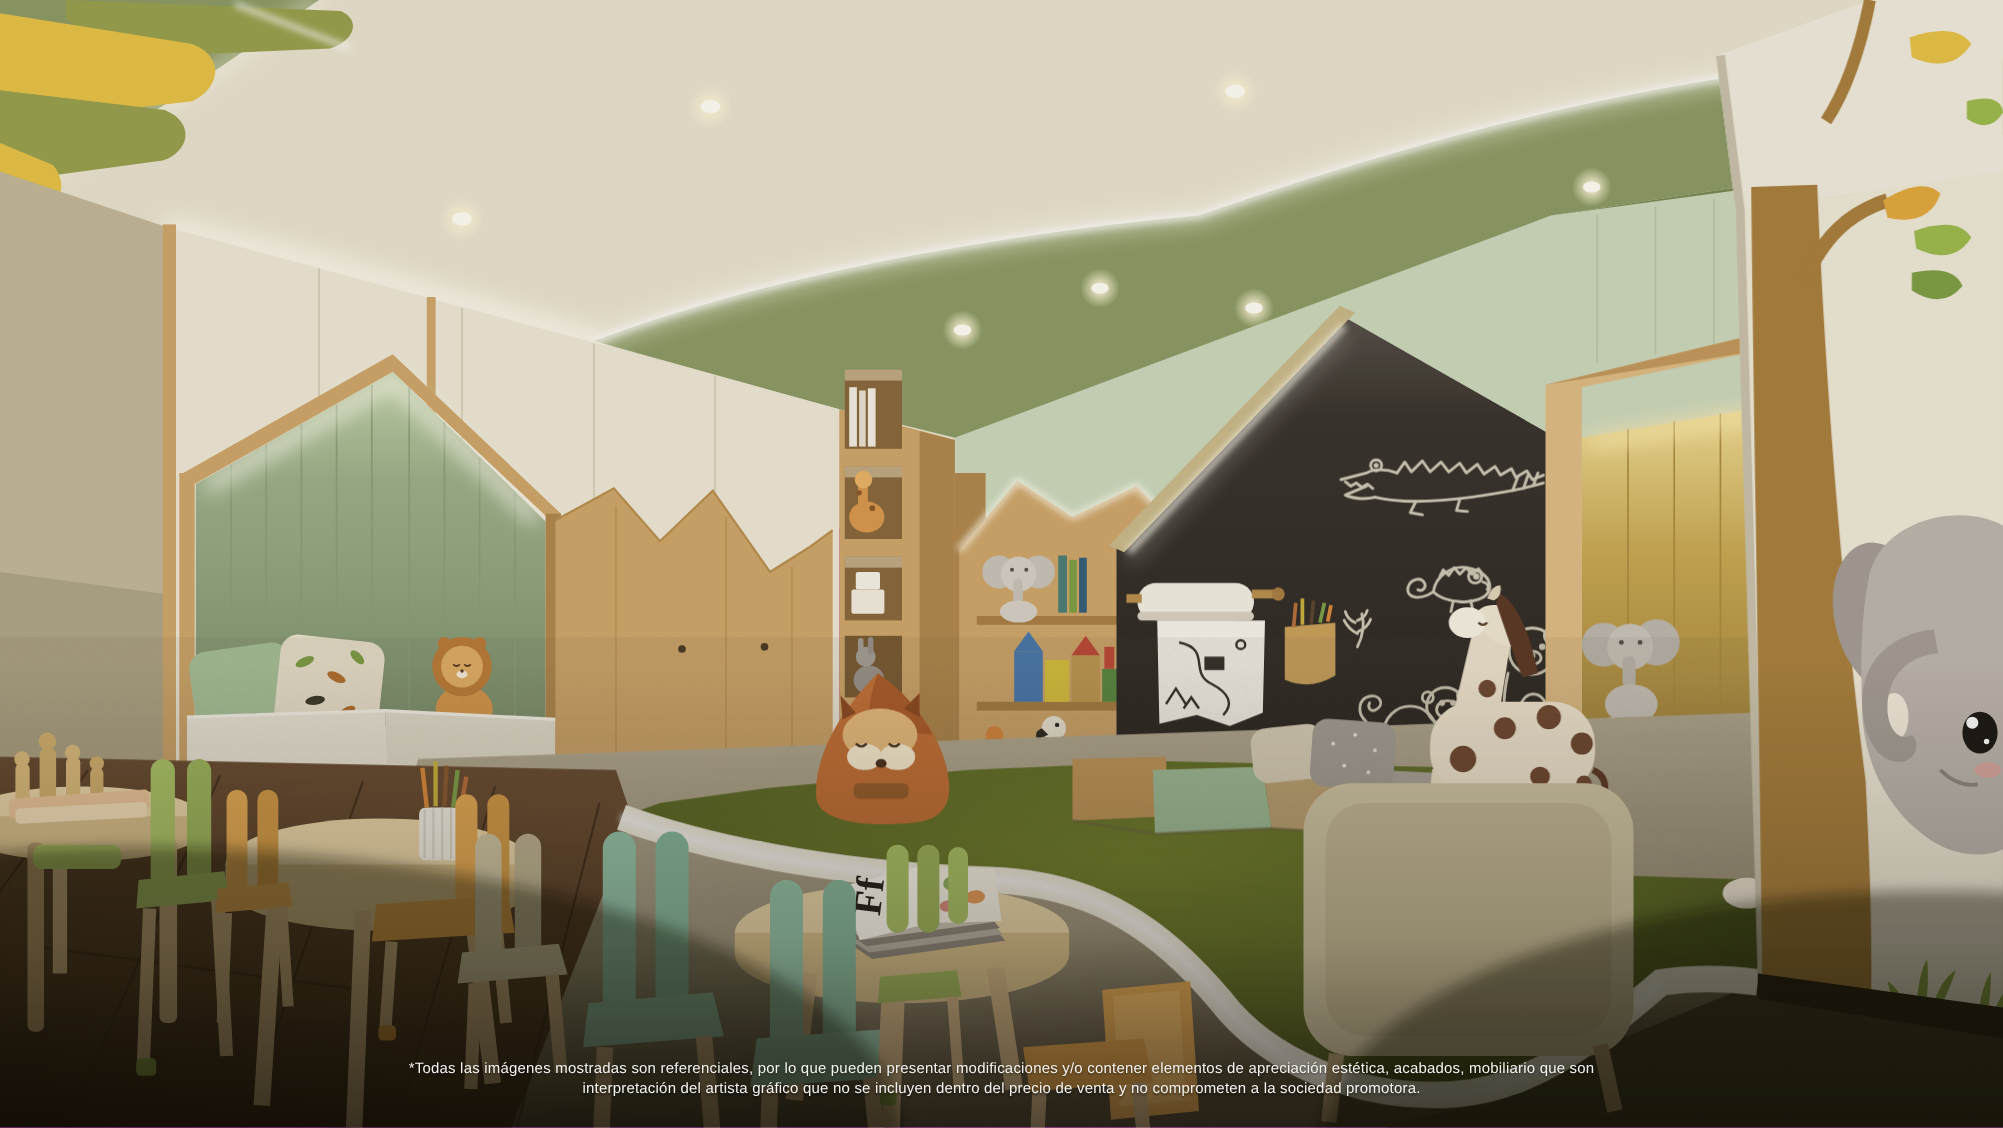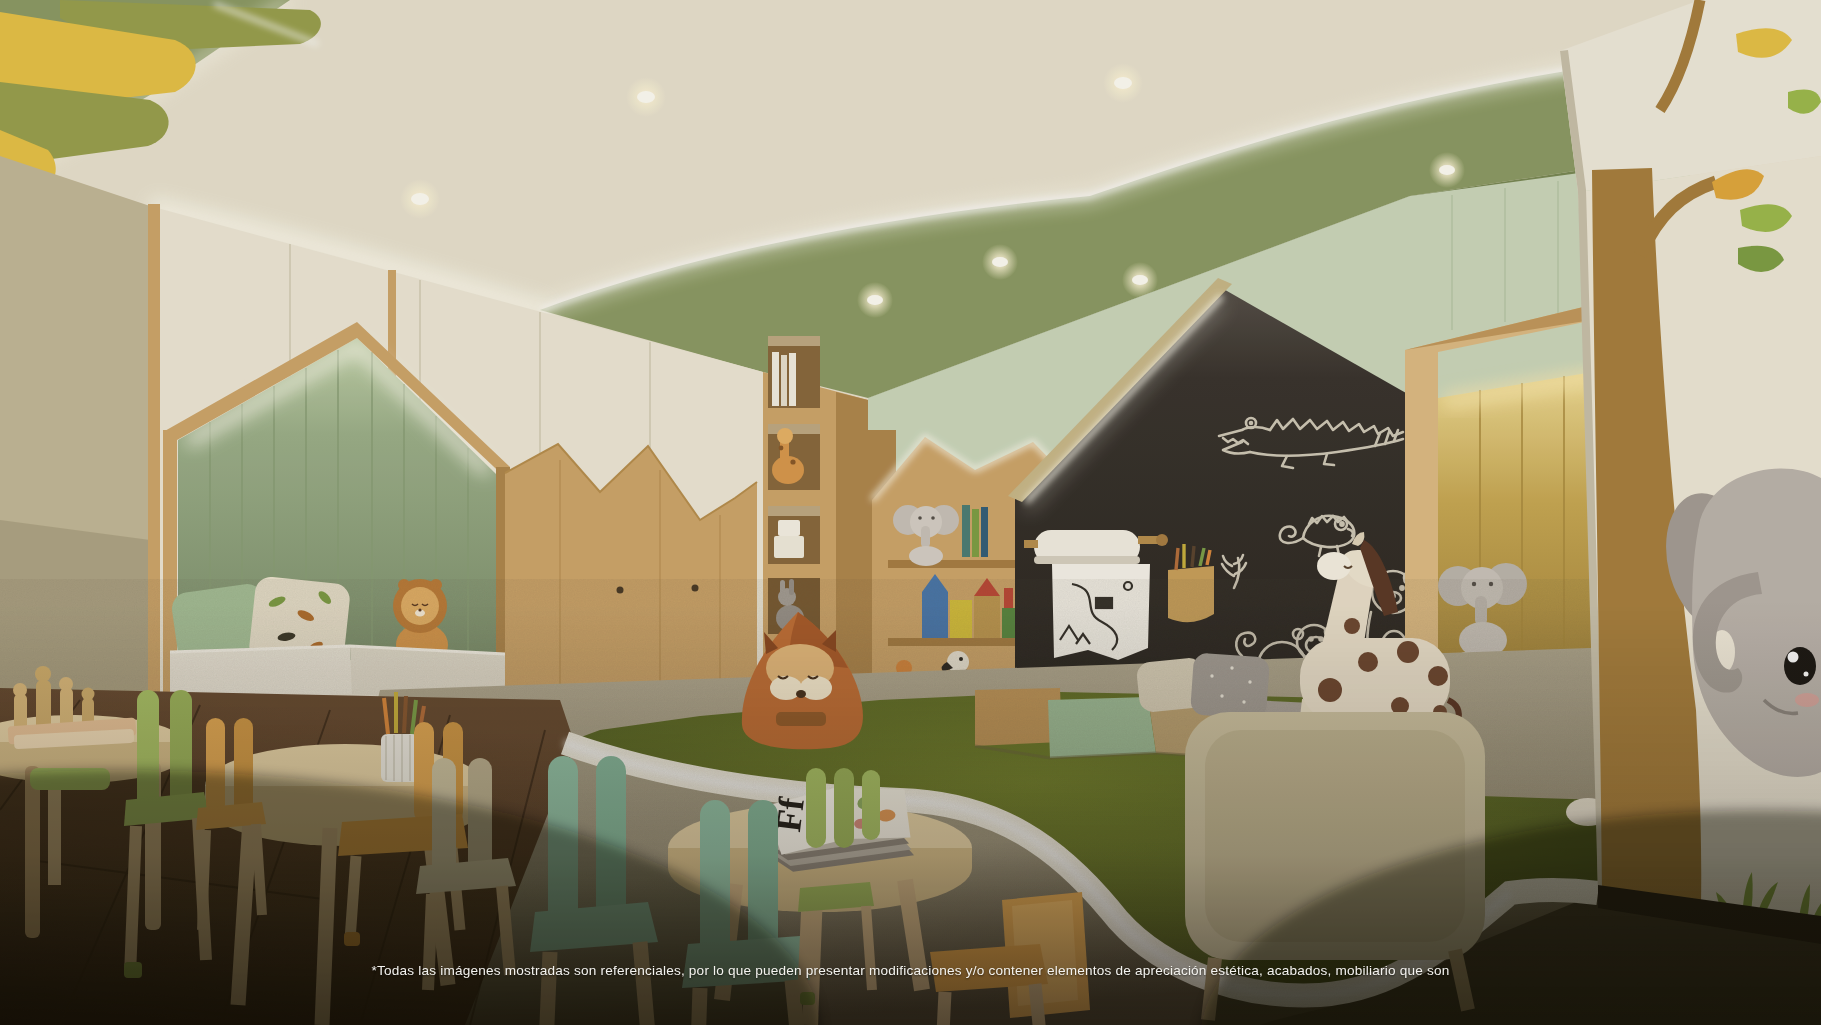--- a/index.html
+++ b/index.html
@@ -629,14 +629,15 @@
   <g>
     <rect x="0" y="600" width="1821" height="425" fill="url(#vig)"></rect>
     <rect x="0" y="0" width="1821" height="1025" fill="#1a1206" opacity=".06"></rect>
     <ellipse cx="120" cy="1030" rx="700" ry="260" fill="#0c0905" opacity=".38" filter="url(#soft)"></ellipse>
     <ellipse cx="1760" cy="1040" rx="560" ry="230" fill="#0c0905" opacity=".4" filter="url(#soft)"></ellipse>
   </g>
 </svg>
 
 <div class="disclaimer">
   <span>*Todas las imágenes mostradas son referenciales, por lo que pueden presentar modificaciones y/o contener elementos de apreciación estética, acabados, mobiliario que son</span><br>
+  <span>interpretación del artista gráfico que no se incluyen dentro del precio de venta y no comprometen a la sociedad promotora.</span>
 </div>
 </div>
 
 </body></html>

